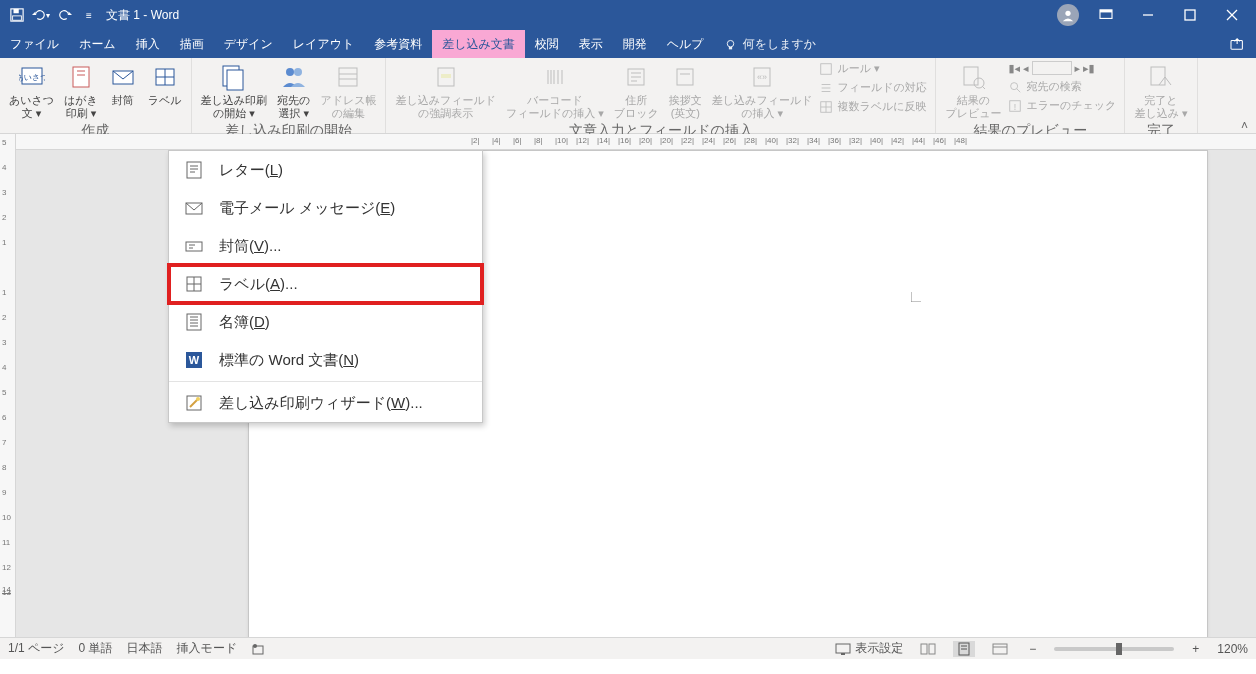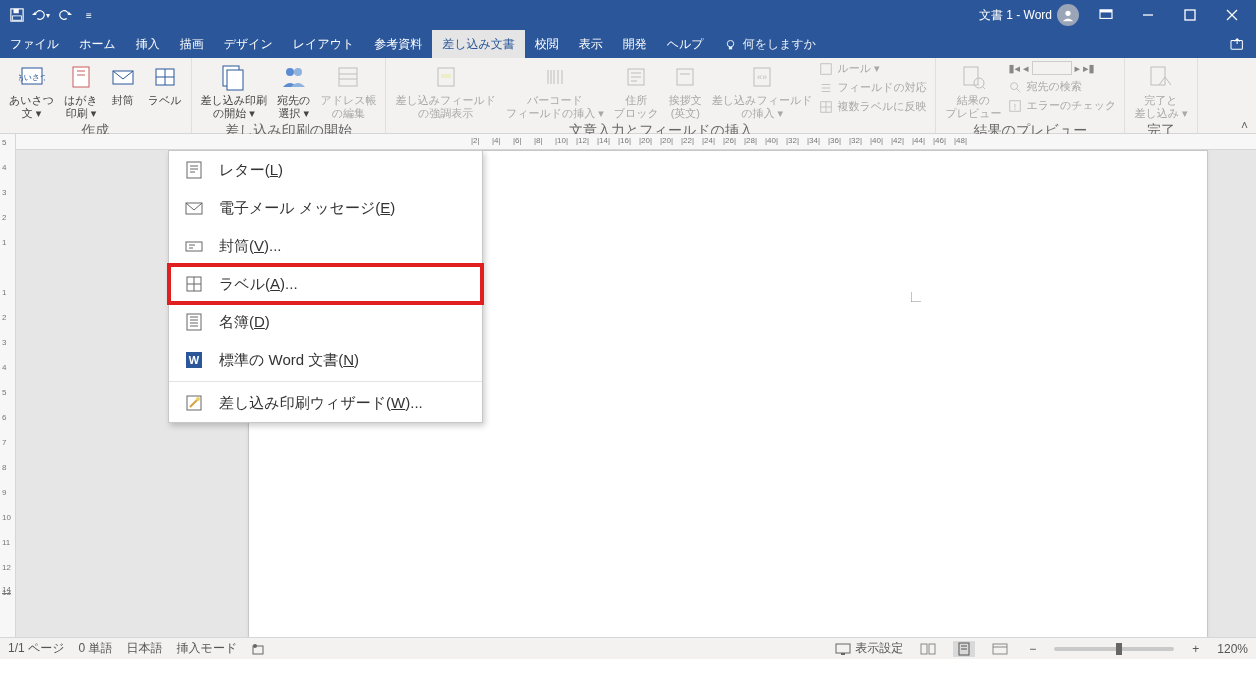--- a/index.html
+++ b/index.html
@@ -2,30 +2,30 @@
 <html><head>
 <meta charset="utf-8">
 <style>
 * { margin: 0; padding: 0; box-sizing: border-box; font-family: "Yu Gothic UI", "Meiryo", sans-serif; }
 body { background: #fff; width: 1256px; height: 674px; overflow: hidden; user-select: none; }
 
 
 .titlebar { height: 30px; background: #2b579a; display: flex; align-items: center; color: #fff; font-size: 12px; }
 .qat { display: flex; align-items: center; gap: 2px; padding: 0 6px; }
 .qat-btn { width: 22px; height: 22px; display: flex; align-items: center; justify-content: center; color: #fff; font-size: 13px; }
-.title-center { flex: 1; text-align: right; }
+.title-center { flex: 1; text-align: left; }
 .win-ctrls { display: flex; align-items: center; gap: 2px; padding-right: 4px; }
 .win-btn { width: 40px; height: 30px; display: flex; align-items: center; justify-content: center; color: #fff; font-size: 13px; }
 .win-btn.acct { width: 32px; }
 .acct-circle { width: 22px; height: 22px; border-radius: 50%; background: #9aa5b8; display: flex; align-items: center; justify-content: center; }
 
 
 .tabs { height: 28px; background: #2b579a; display: flex; align-items: stretch; color: #fff; font-size: 12px; }
 .tab { padding: 0 10px; display: flex; align-items: center; }
-.tab.active { background: #e5e5e5; color: #2b579a; }
+.tab.active { background: #f9a8d4; color: #2b579a; }
 .tell-me { display: flex; align-items: center; gap: 6px; padding: 0 10px; opacity: 0.9; }
 .tabs-right { margin-left: auto; display: flex; align-items: center; padding-right: 10px; }
 
 
 .ribbon { height: 76px; background: #f3f2f1; border-bottom: 1px solid #d6d6d6; display: flex; font-size: 11px; color: #444; }
 .group { display: flex; flex-direction: column; border-right: 1px solid #e0dfde; padding: 2px 6px 0 6px; }
 .group-body { flex: 1; display: flex; align-items: flex-start; gap: 4px; }
 .group-label { text-align: center; font-size: 14px; color: #666; padding: 1px 0 2px; }
 .rbtn { display: flex; flex-direction: column; align-items: center; justify-content: flex-start; gap: 2px; padding: 2px 3px; min-width: 36px; }
 .rbtn.disabled { color: #a8a8a8; }

